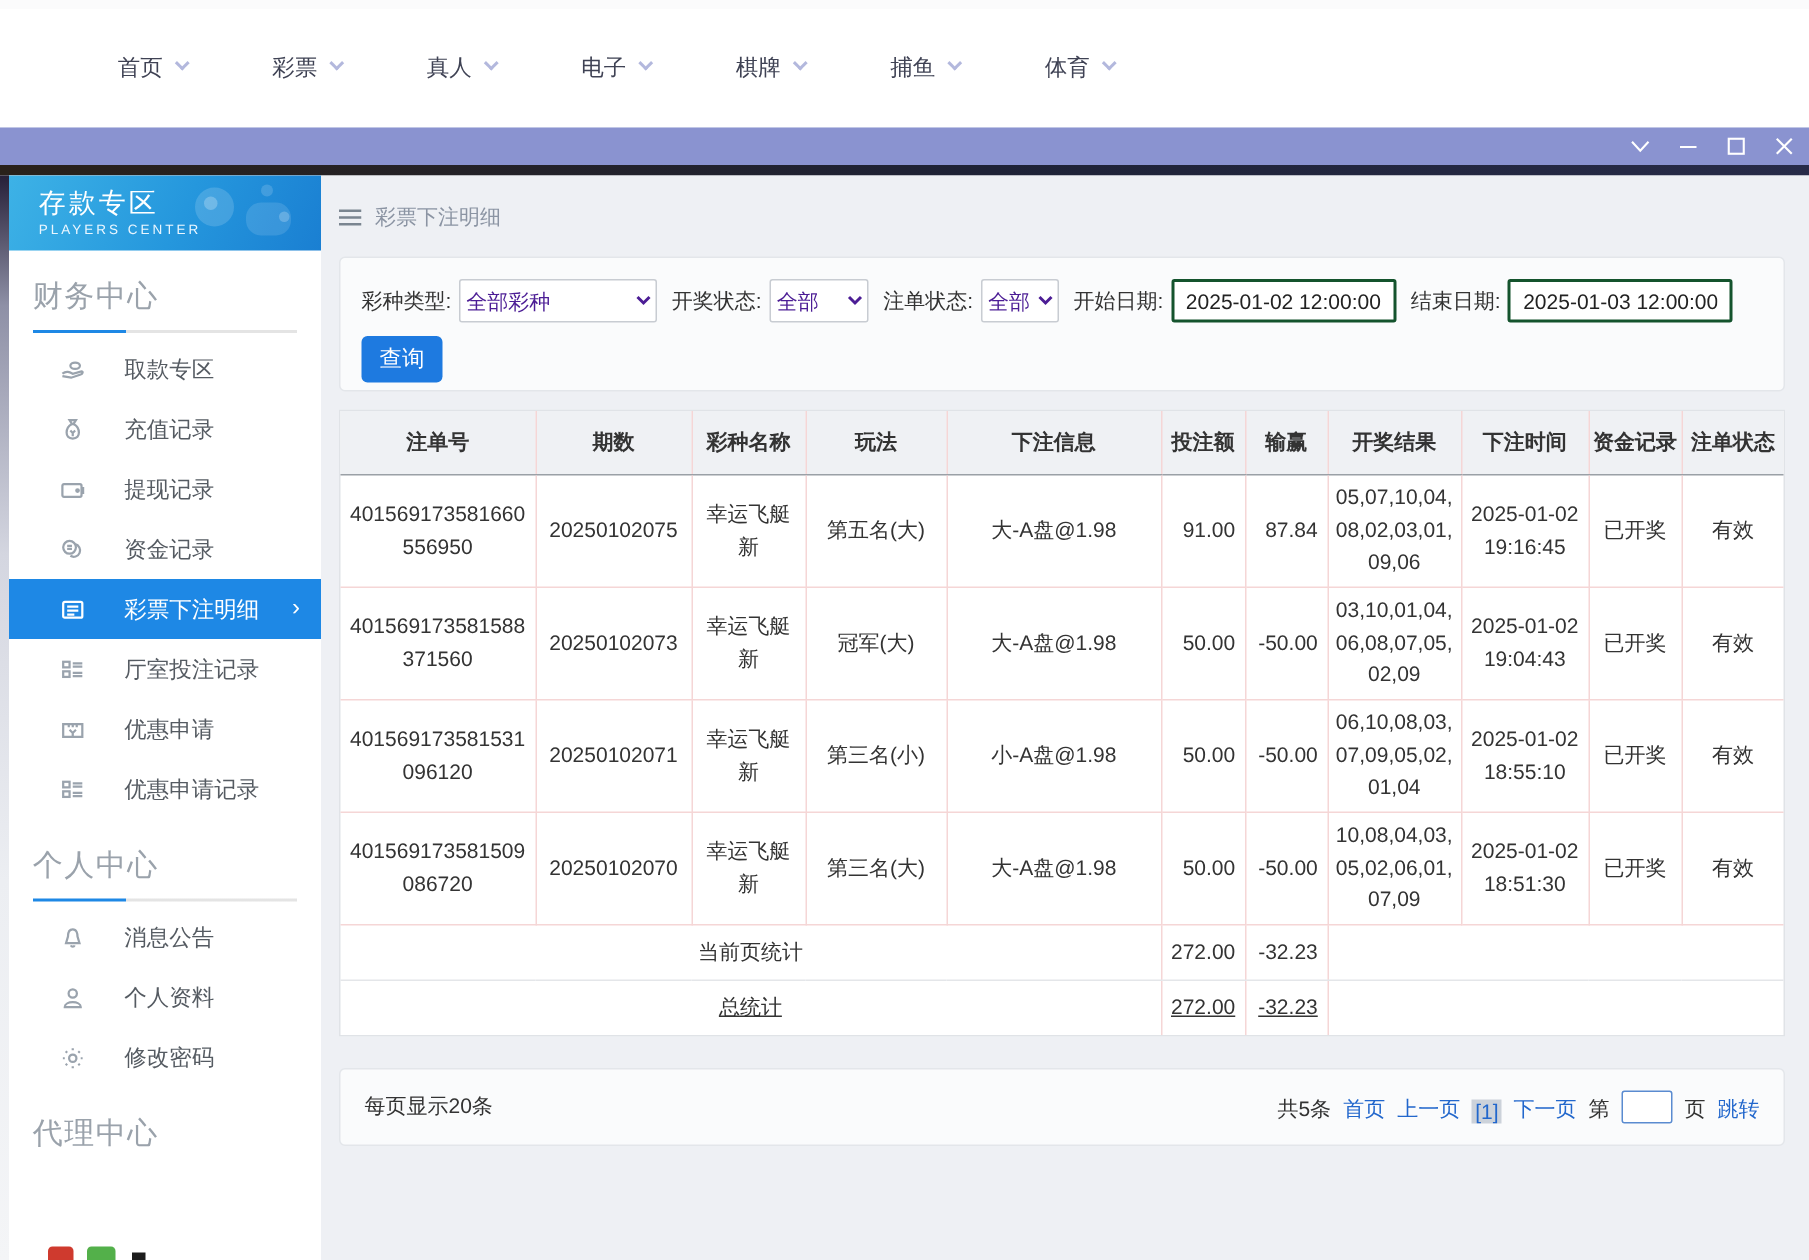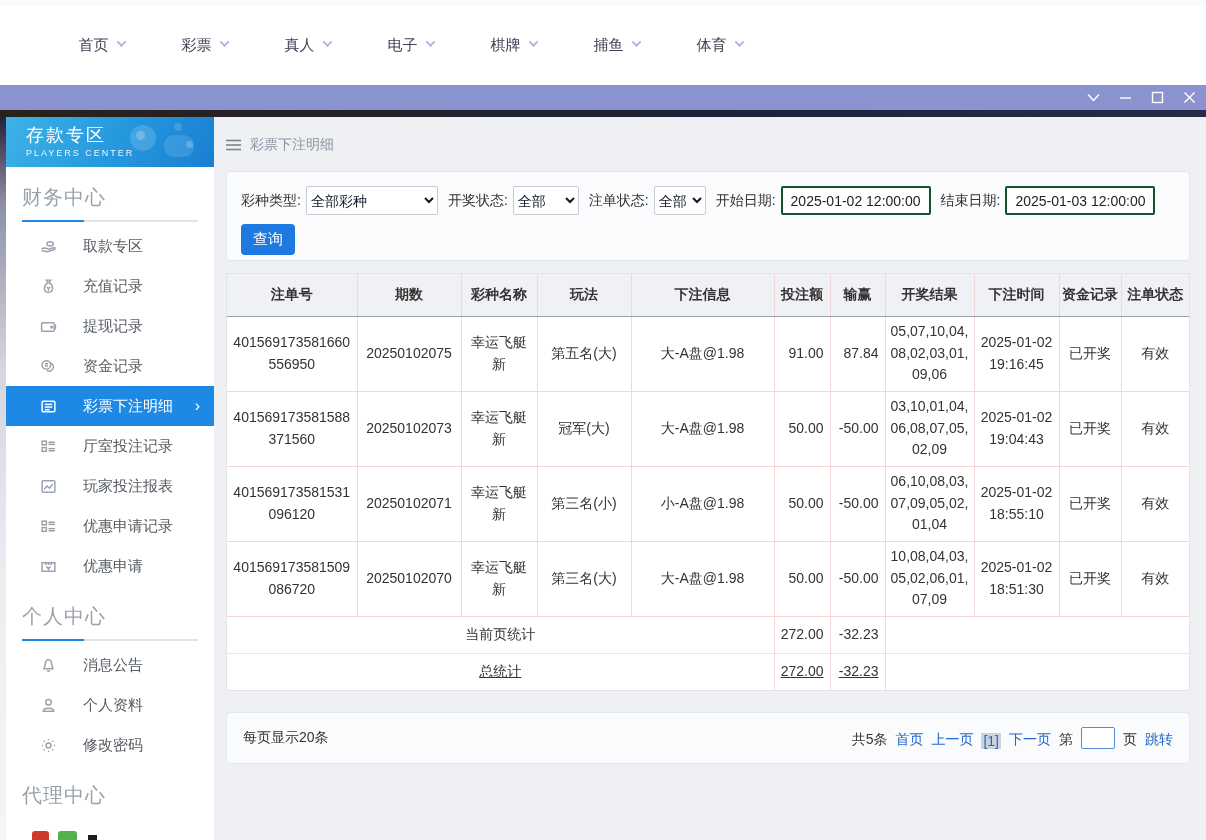--- a/index.html
+++ b/index.html
@@ -75,21 +75,21 @@
   .desk-icons i:nth-child(3){left:56px; width:9px; height:5px; background:#1c1c1c;}
 
   
   .main { flex:1; height:100%; background:#eef0f4; padding:0 16px 0 12px; }
   .breadcrumb { height:26px; margin-top:15px; display:flex; align-items:center; color:#8b94a3; font-size:14px; }
   .breadcrumb .bc-icon { margin-right:9px; display:inline-flex; }
   .panel { background:#fafbfc; border:1px solid #e3e6ea; border-radius:4px; }
   .filters { margin-top:13px; height:90px; padding:14px 14px 0 14px; }
   .f-row { display:flex; align-items:center; flex-wrap:nowrap; }
   .f-label { font-size:14px; color:#333; margin-right:5px; white-space:nowrap; }
-  .f-select { height:29px; border:1px solid #c8ccd2; background:#fff; font-size:14px; color:#0f172a;
+  .f-select { height:29px; border:1px solid #c8ccd2; background:#fff; font-size:14px; color:#4c1d95;
     border-radius:2px; margin-right:10px; font-family:inherit; }
   .w130 { width:132px; } .w66 { width:66px; } .w56 { width:52px; }
   .f-input { height:29px; width:150px; border:2px solid #14532d; background:#fff; font-size:14px;
     color:#222; padding:0 8px; border-radius:2px; margin-right:10px; font-family:inherit; }
   .btn-query { margin-top:9px; width:54px; height:31px; background:#1e7ae0; color:#fff; border:none;
     border-radius:4px; font-size:15px; cursor:pointer; font-family:inherit; }
 
   
   .table-panel { margin-top:12px; background:#fff; border:1px solid #e0e3e7; }
   table.bets { width:100%; border-collapse:collapse; table-layout:fixed; }
@@ -254,48 +254,39 @@
               <line x1="8" y1="6" x2="14" y2="6"></line>
               <line x1="8" y1="10" x2="14" y2="10"></line>
               <line x1="8" y1="12" x2="14" y2="12"></line>
             </svg>
           </span>
           <span class="side-label">厅室投注记录</span>
         </div>
         <div class="side-item">
           <span class="side-icon">
             <svg viewBox="0 0 16 16">
-              <rect x="2" y="2.5" width="12" height="11" rx="1"></rect>
-              <polyline points="4,10.5 6.5,7.5 9,9.5 12,5.5"></polyline>
-            </svg>
-          </span>
-          <span class="side-label">玩家投注报表</span>
+              <path d="M2 4.5 h12 v8 h-12 Z"></path>
+              <path d="M5.5 4.5 v2 M8 4.5 v2 M10.5 4.5 v2"></path>
+              <path d="M6 8 L8 10 L10 8 M8 10 v2"></path>
+            </svg>
+          </span>
+          <span class="side-label">优惠申请</span>
         </div>
         <div class="side-item">
           <span class="side-icon">
             <svg viewBox="0 0 16 16">
               <rect x="2" y="3" width="4" height="3.5"></rect>
               <rect x="2" y="9" width="4" height="3.5"></rect>
               <line x1="8" y1="4" x2="14" y2="4"></line>
               <line x1="8" y1="6" x2="14" y2="6"></line>
               <line x1="8" y1="10" x2="14" y2="10"></line>
               <line x1="8" y1="12" x2="14" y2="12"></line>
             </svg>
           </span>
           <span class="side-label">优惠申请记录</span>
-        </div>
-        <div class="side-item">
-          <span class="side-icon">
-            <svg viewBox="0 0 16 16">
-              <path d="M2 4.5 h12 v8 h-12 Z"></path>
-              <path d="M5.5 4.5 v2 M8 4.5 v2 M10.5 4.5 v2"></path>
-              <path d="M6 8 L8 10 L10 8 M8 10 v2"></path>
-            </svg>
-          </span>
-          <span class="side-label">优惠申请</span>
         </div>
         <div class="side-title">个人中心</div>
         <div class="side-underline"></div>
         <div class="side-item">
           <span class="side-icon">
             <svg viewBox="0 0 16 16">
               <path d="M8 2.5 C5.5 2.5 5 5 5 7 L3.8 11 H12.2 L11 7 C11 5 10.5 2.5 8 2.5 Z"></path>
               <path d="M6.8 12.5 a1.3 1.3 0 0 0 2.4 0"></path>
             </svg>
           </span>

